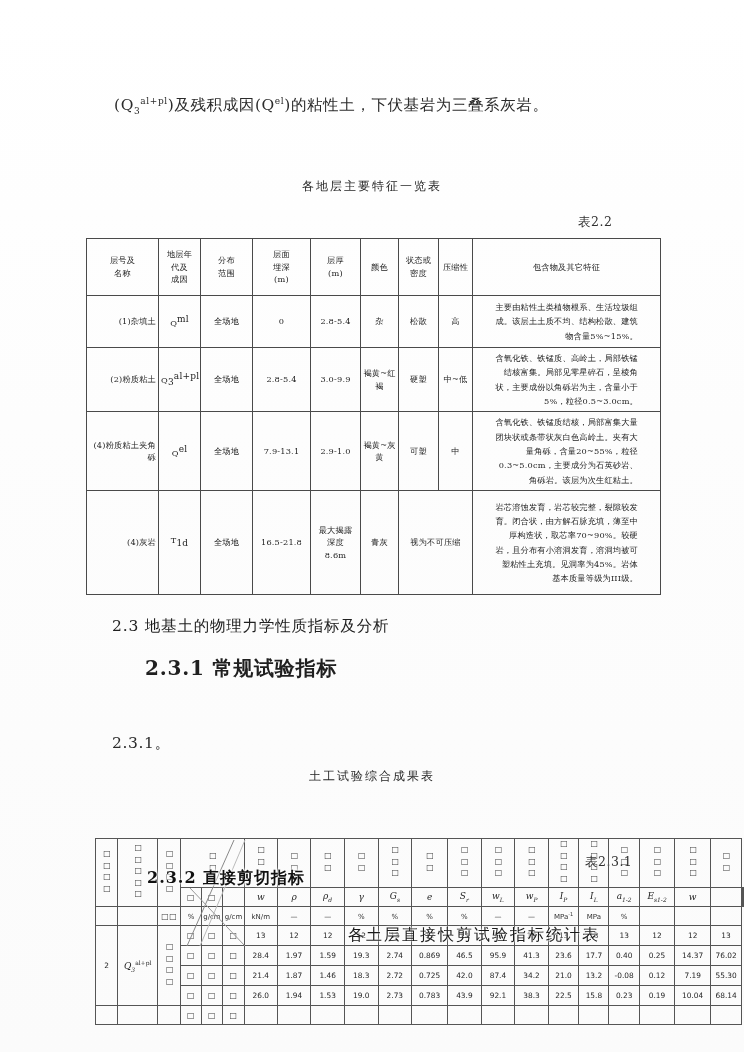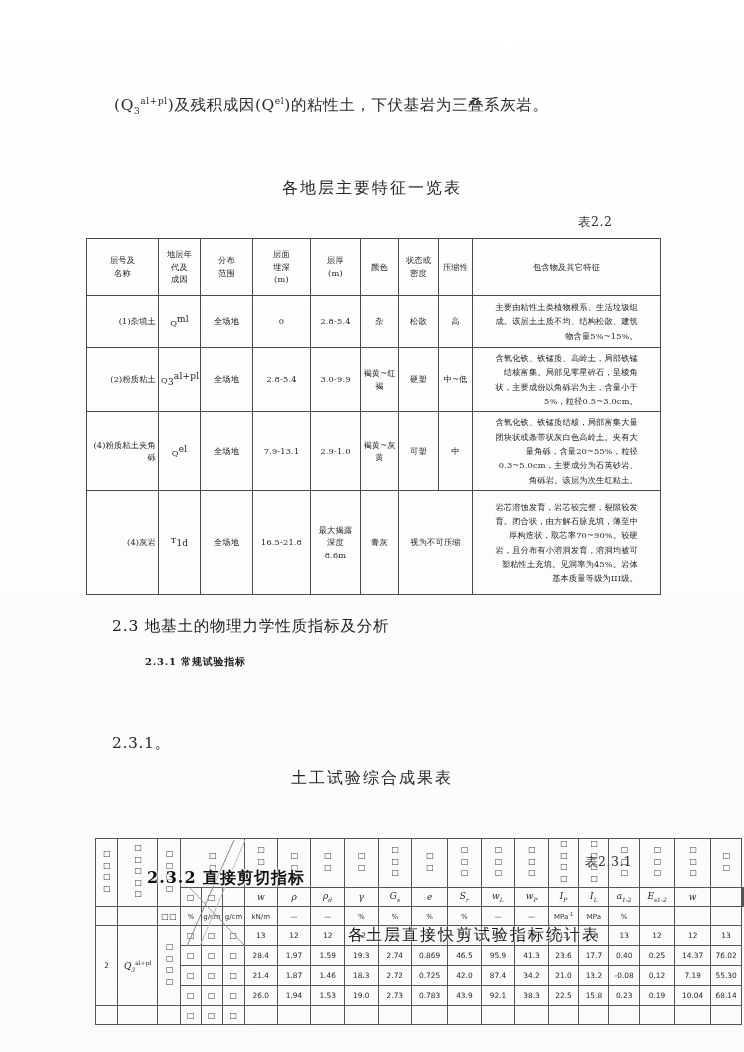--- a/index.html
+++ b/index.html
@@ -45,21 +45,21 @@
   }
   .sub {
     font-size: 9px;
     vertical-align: sub;
   }
 
   .center-title {
     position: absolute;
     width: 744px;
     text-align: center;
-    font-size: 16px;
+    font-size: 12px;
     letter-spacing: 2px;
     color: #262626;
     font-family: "DejaVu Serif", "Liberation Serif", serif;
   }
 
   .tablenum {
     position: absolute;
     font-size: 12.5px;
     color: #303030;
     font-family: "DejaVu Serif", "Liberation Serif", serif;
@@ -69,21 +69,21 @@
   .heading {
     position: absolute;
     font-size: 15.5px;
     letter-spacing: 0.8px;
     color: #202020;
     font-family: "DejaVu Serif", "Liberation Serif", serif;
     white-space: nowrap;
   }
   .heading.bold {
     font-weight: bold;
-    font-size: 10px;
+    font-size: 20px;
   }
 
   
   table.t22 {
     position: absolute;
     left: 86px;
     top: 238px;
     width: 574px;
     border-collapse: collapse;
     table-layout: fixed;

